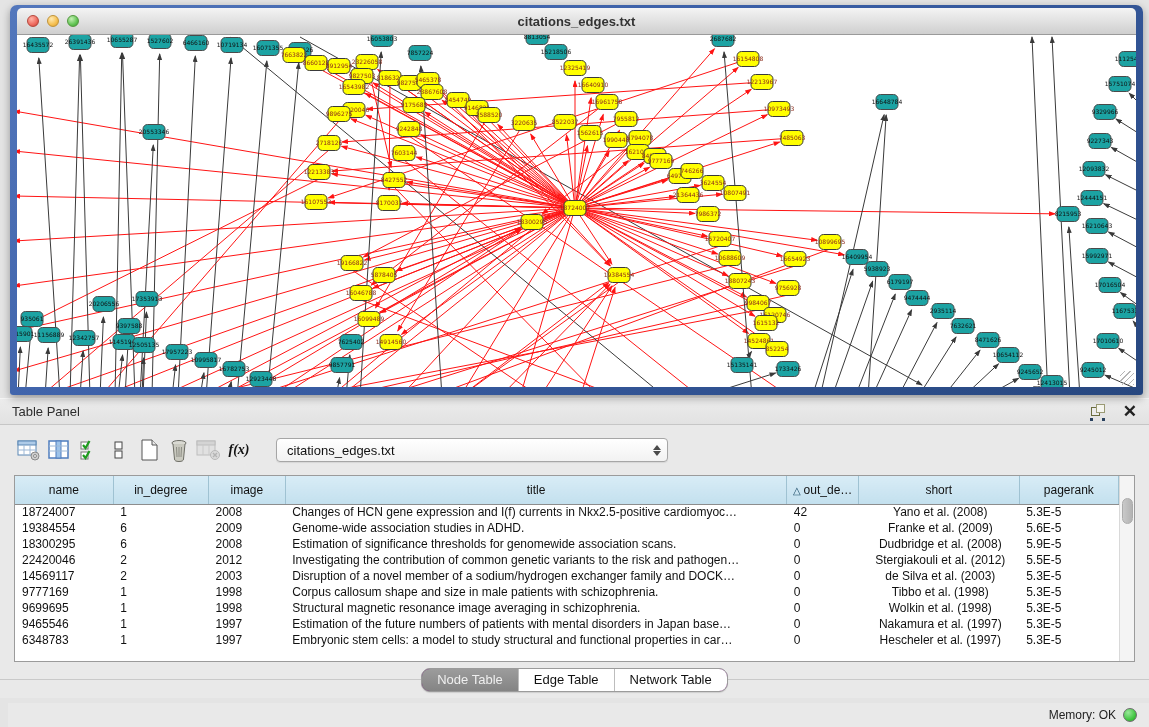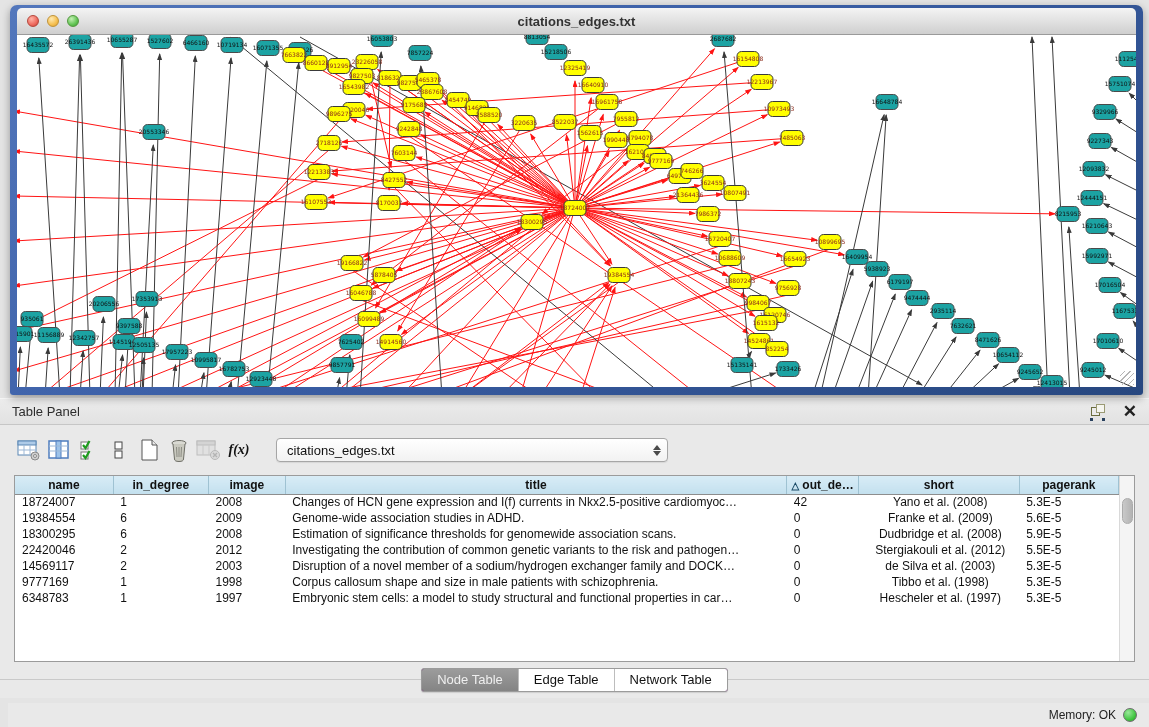--- a/index.html
+++ b/index.html
@@ -91,25 +91,25 @@
 
   .table-wrap {
     position:relative;
     border:1px solid #9b9b9b;
     background:#fff;
     height:187px;
     overflow:hidden;
   }
   table.data { border-collapse:collapse; table-layout:fixed; width:1104px; }
   table.data th {
-    height:18px;
+    height:28px;
     background:linear-gradient(#d8ecf6,#c3e0ee);
     border-right:1px solid #9fc2d2;
     border-bottom:1px solid #8d8d8d;
-    font-size:12px; font-weight:bold; color:#111;
+    font-size:12px; font-weight:normal; color:#111;
     text-align:center; overflow:hidden; white-space:nowrap;
     cursor:pointer;
     margin-top:8px;
   }
   table.data th .sort-tri { color:#1a4a66; font-size:10px; margin-right:3px; }
   table.data td {
     height:16px; font-size:12px; color:#111;
     padding:0 4px 0 7px;
     white-space:nowrap; overflow:hidden;
     background:#fff;
@@ -124,21 +124,21 @@
     background:linear-gradient(90deg,#c9c9c9,#b3b3b3);
     border-radius:6px; border:1px solid #ababab;
   }
 
   .tabs-row { position:relative; height:36px; display:flex; align-items:center; justify-content:center; }
   .tabs-row::before {
     content:""; position:absolute; left:-14px; right:-14px; top:17px; height:1px; background:#c9c9c9;
   }
   .seg {
     position:relative; display:flex;
-    border:1px solid #9b9b9b; border-radius:3px;
+    border:1px solid #9b9b9b; border-radius:9px;
     background:#701a75;
     box-shadow:0 1px 1px rgba(0,0,0,.12);
     overflow:hidden;
   }
   .seg .tab {
     padding:3px 15px 4px 15px; font-size:13px; color:#111;
     border-right:1px solid #bdbdbd; cursor:pointer; background:#fff;
   }
   .seg .tab:last-child { border-right:none; }
   .seg .tab.sel {
@@ -997,20 +997,38 @@
           <tr>
             <td class="c-name">9777169</td>
             <td class="c-in_degree">1</td>
             <td class="c-year">1998</td>
             <td class="c-title">Corpus callosum shape and size in male patients with schizophrenia.</td>
             <td class="c-out_degree">0</td>
             <td class="c-short">Tibbo et al. (1998)</td>
             <td class="c-pagerank">5.3E-5</td>
           </tr>
           <tr>
+            <td class="c-name">9699695</td>
+            <td class="c-in_degree">1</td>
+            <td class="c-year">1998</td>
+            <td class="c-title">Structural magnetic resonance image averaging in schizophrenia.</td>
+            <td class="c-out_degree">0</td>
+            <td class="c-short">Wolkin et al. (1998)</td>
+            <td class="c-pagerank">5.3E-5</td>
+          </tr>
+          <tr>
+            <td class="c-name">9465546</td>
+            <td class="c-in_degree">1</td>
+            <td class="c-year">1997</td>
+            <td class="c-title">Estimation of the future numbers of patients with mental disorders in Japan base…</td>
+            <td class="c-out_degree">0</td>
+            <td class="c-short">Nakamura et al. (1997)</td>
+            <td class="c-pagerank">5.3E-5</td>
+          </tr>
+          <tr>
             <td class="c-name">6348783</td>
             <td class="c-in_degree">1</td>
             <td class="c-year">1997</td>
             <td class="c-title">Embryonic stem cells: a model to study structural and functional properties in car…</td>
             <td class="c-out_degree">0</td>
             <td class="c-short">Hescheler et al. (1997)</td>
             <td class="c-pagerank">5.3E-5</td>
           </tr>
         </tbody>
     </table>

